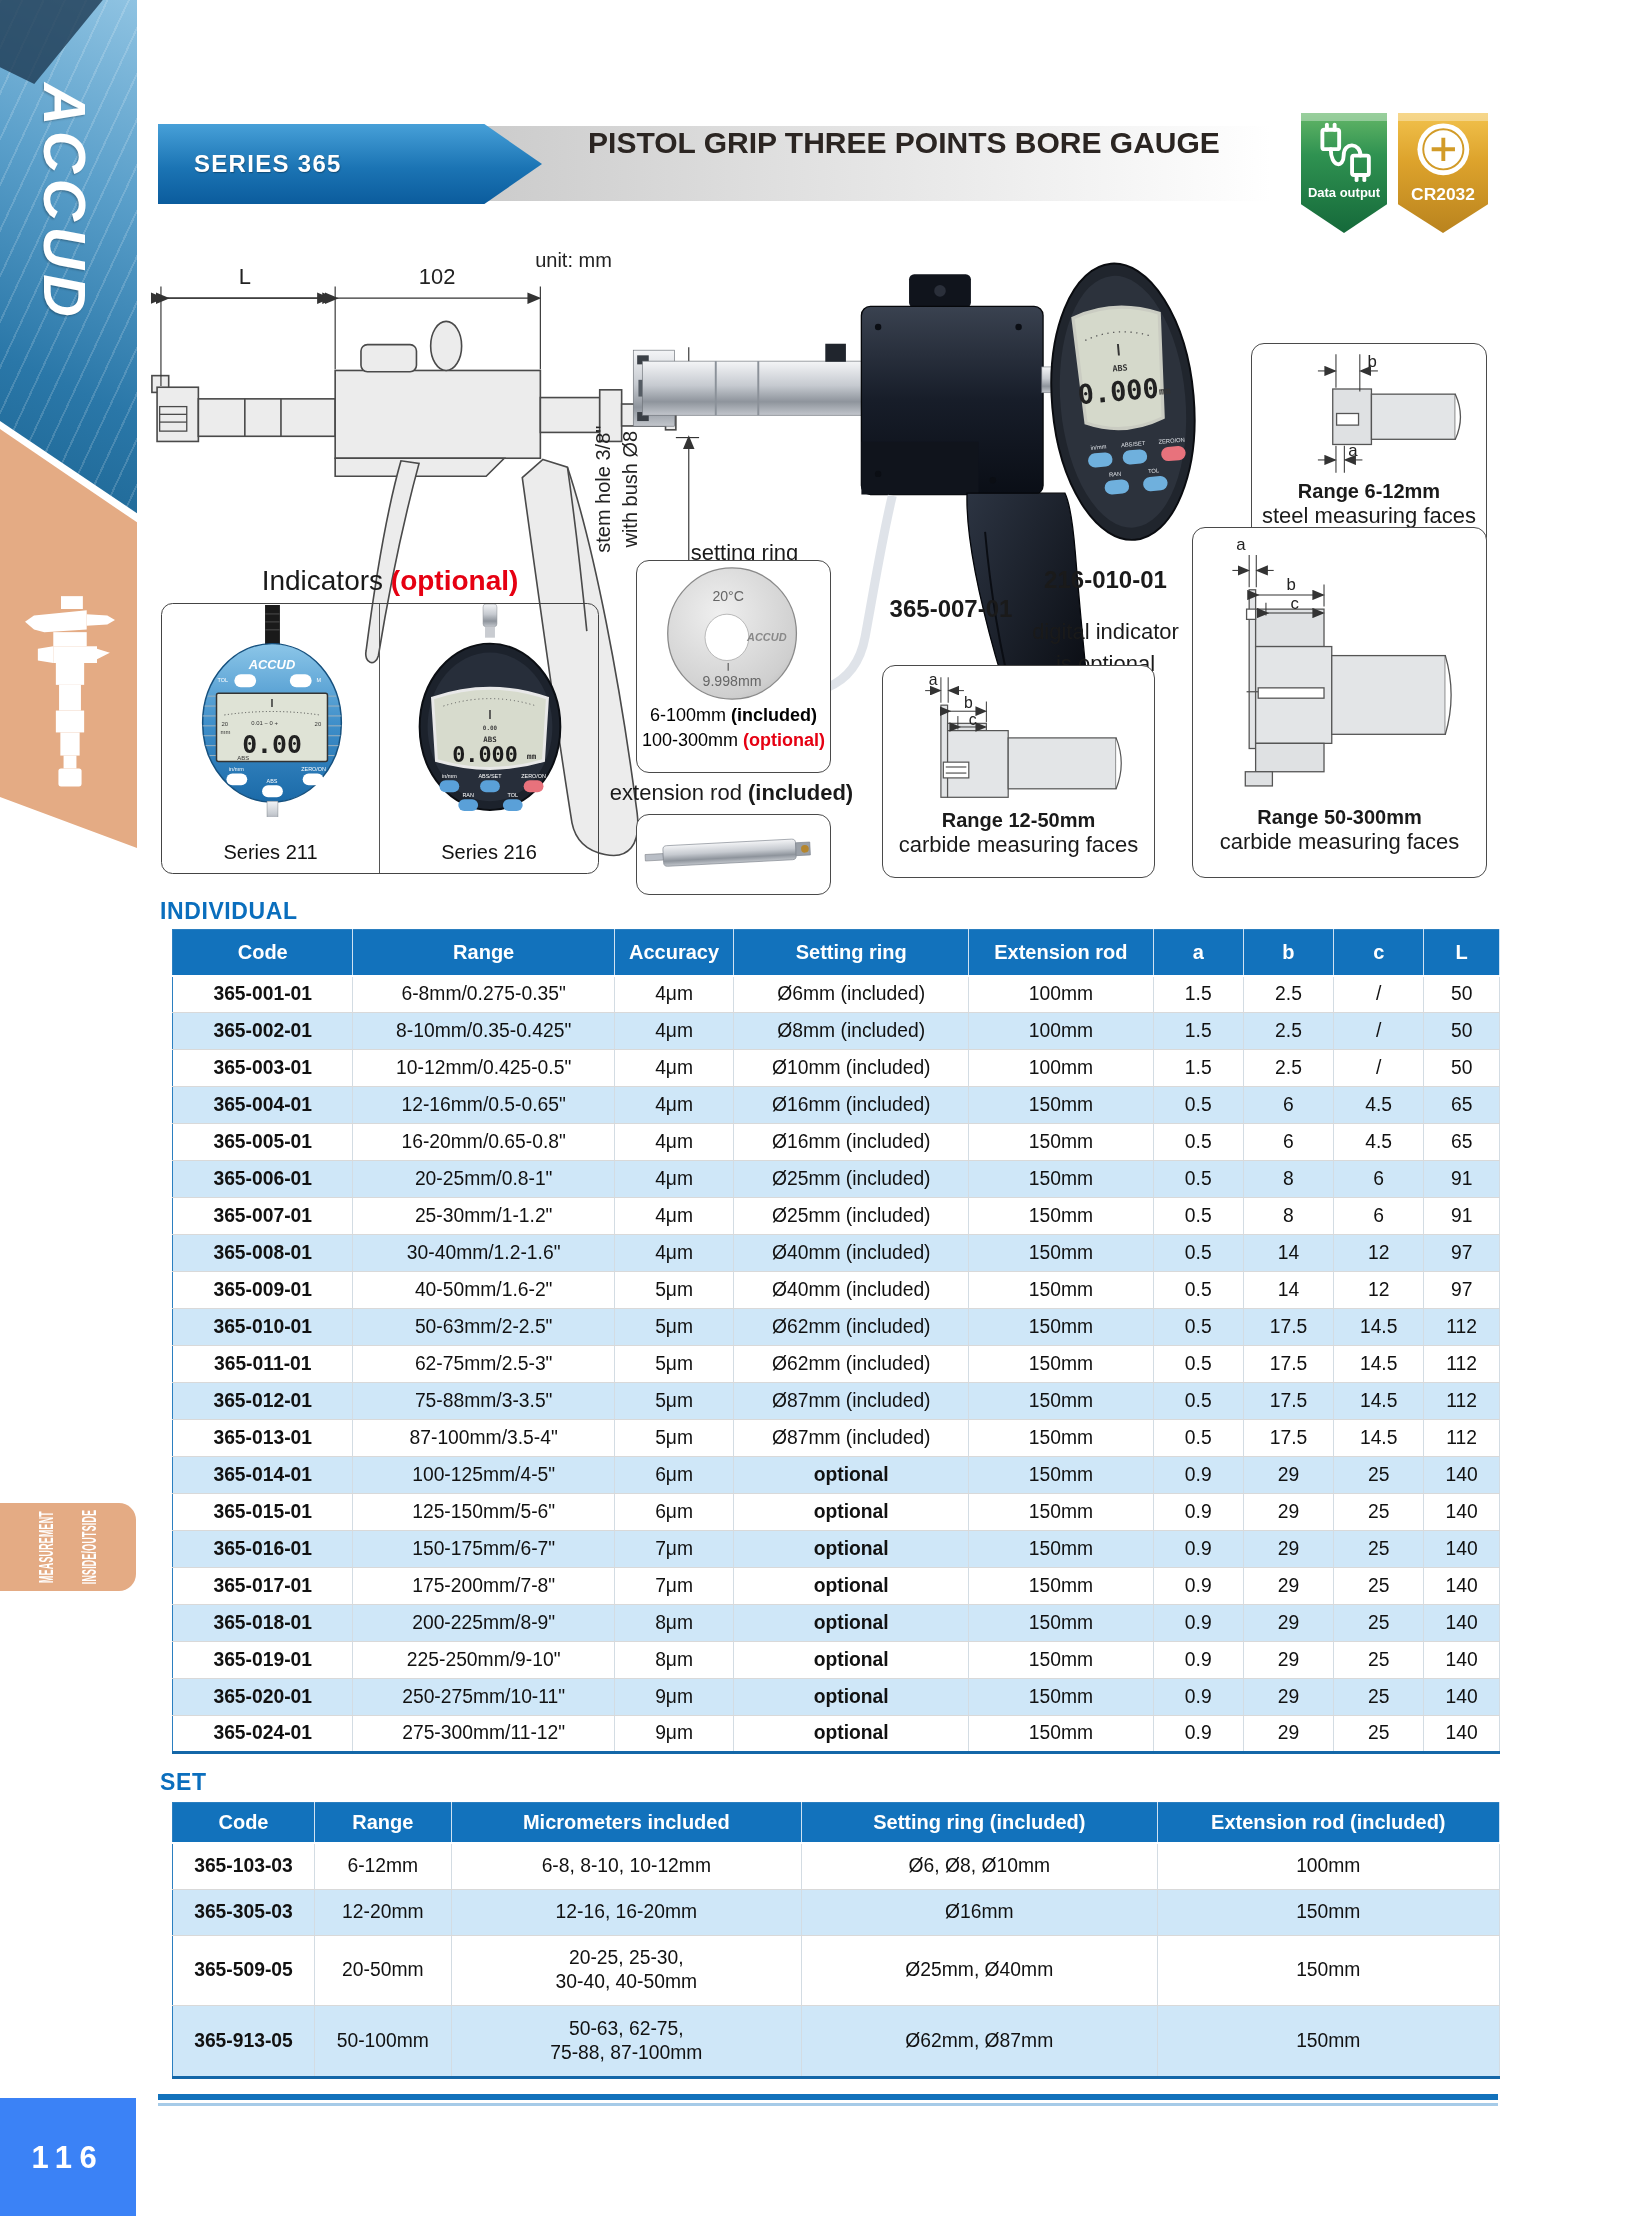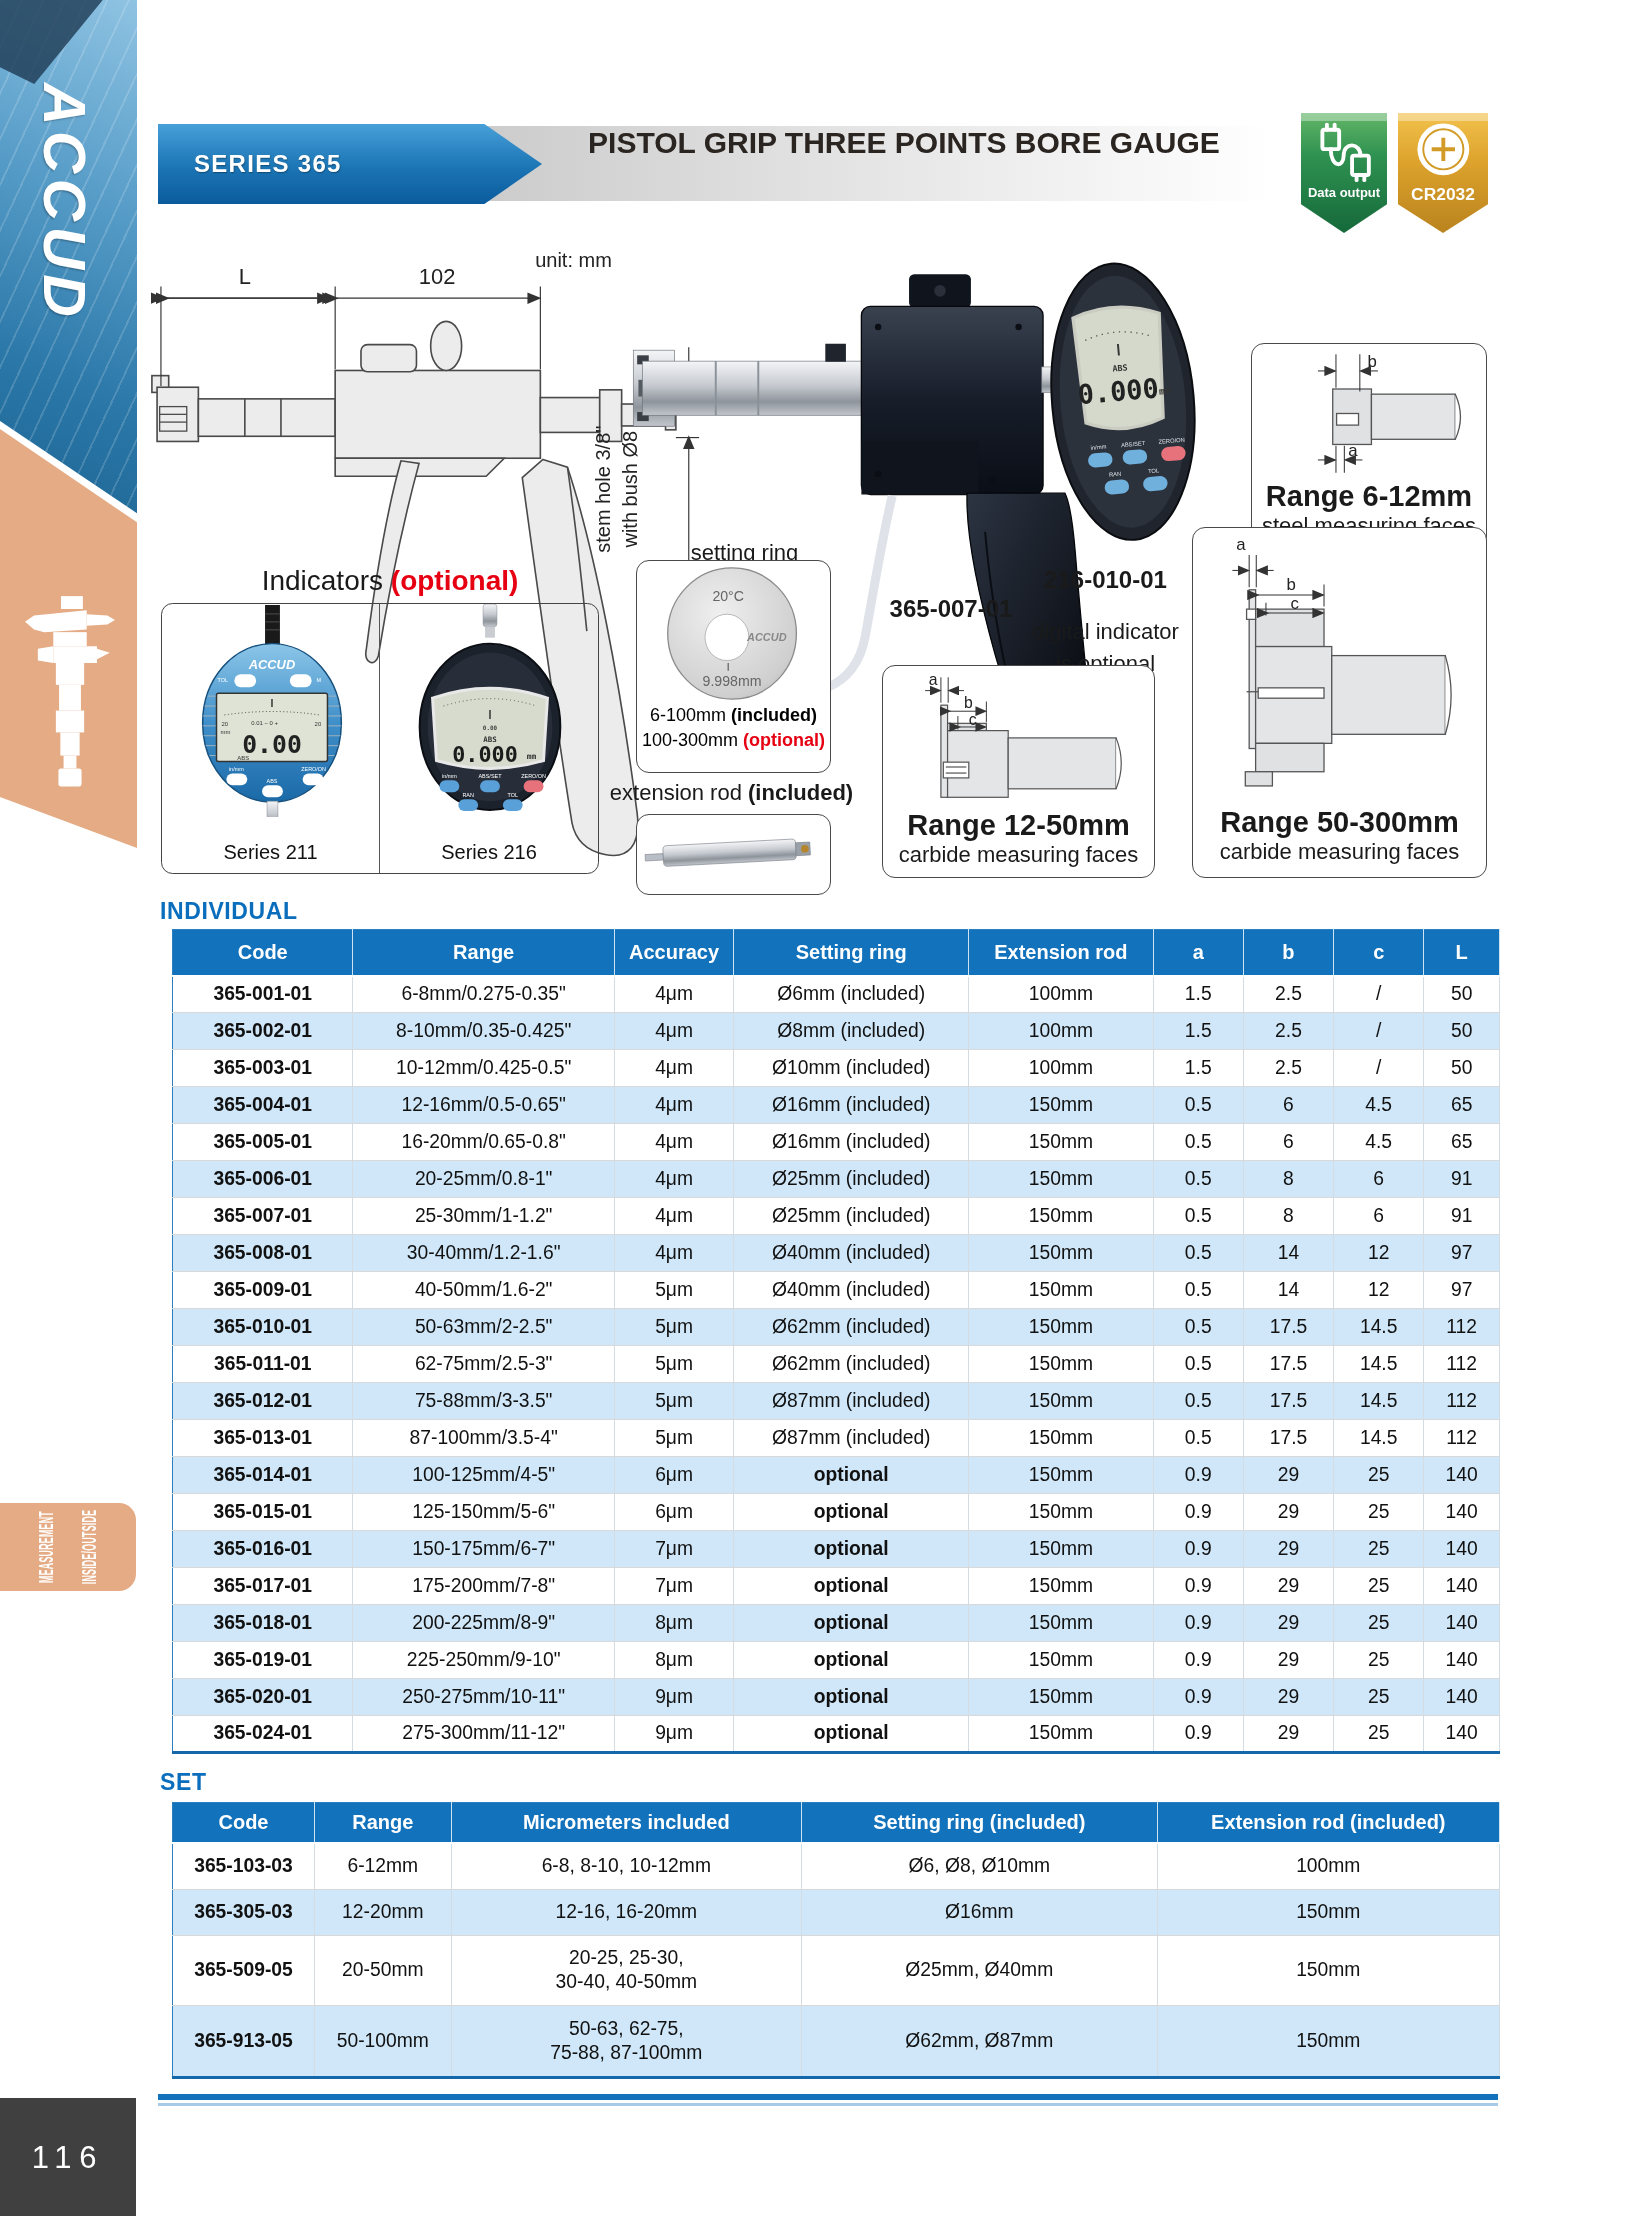--- a/index.html
+++ b/index.html
@@ -21,22 +21,22 @@
   .side-tan { position:absolute; left:0; top:0; width:137px; height:848px;
     background:#e4ab84; clip-path:polygon(0 50.6%,100% 61.6%,100% 100%,0 94%); }
   .side-gauge-icon { position:absolute; left:24.5px; top:596px; }
   .side-tab { position:absolute; left:0; top:1503px; width:136px; height:88px;
     background:#e4ab84; border-radius:0 17px 17px 0; }
   .side-tab span { position:absolute; top:50%; white-space:nowrap; color:#fff;
     font-weight:bold; font-size:20px; letter-spacing:0.6px;
     transform:translate(-50%,-50%) rotate(-90deg) scaleX(.44); }
   .tab-l1 { left:89px; } .tab-l2 { left:46px; }
   .page-num { position:absolute; left:0; top:2098px; width:136px; height:119px;
-    background:#404040; color:#fff; font-size:31px; letter-spacing:7.7px;
-    display:flex; align-items:center; justify-content:center; }
+    background:#3b82f6; color:#fff; font-size:31px; letter-spacing:7.7px;
+    display:flex; align-items:center; justify-content:center;font-weight:bold; }
 
   
   .hdr-gray { position:absolute; left:400px; top:126px; width:898px; height:75px;
     background:linear-gradient(90deg,#c6c6c6 0%,#dedede 40%,#f2f2f2 75%,#fff 97%);
     display:flex; justify-content:center; }
   .hdr-title { font-weight:bold; font-size:30px; color:#2b2522; letter-spacing:0; padding-left:110px; }
   .hdr-arrow { position:absolute; left:158px; top:124px; width:384px; height:80px;
     clip-path:polygon(0 0,85% 0,100% 50%,85% 100%,0 100%);
     background:linear-gradient(180deg,#47a0d8 0%,#1b74b4 55%,#0b5c9d 100%);
     display:flex; align-items:center; }
@@ -56,21 +56,21 @@
 
   
   .cap { position:absolute; text-align:center; color:#1a1a1a; }
   .lbl-34 { font-size:22px; } .bold { font-weight:bold; }
   .red { color:#e60012; font-weight:bold; }
   .code-lbl { font-weight:bold; font-size:24px; }
 
   
   .rbox { position:absolute; border:1.9px solid #4a4a4a; border-radius:13px; background:#fff;
     text-align:center; }
-  .rbox .rng { font-weight:bold; font-size:29px; color:#1a1a1a; }
+  .rbox .rng { font-weight:bold; font-size:20px; color:#1a1a1a; }
   .rbox .fcs { font-size:22px; color:#1a1a1a; }
   .ind-box { position:absolute; left:161px; top:603px; width:438px; height:271px;
     border:1.9px solid #444; border-radius:11.6px; display:flex; }
   .ind-half { position:relative; width:50%; height:100%; display:flex; flex-direction:column;
     align-items:center; }
   .ind-half.first { border-right:1.3px solid #555; }
   .ind-cap { position:absolute; bottom:9px; font-size:20px; color:#111; }
 
   
   .sec-lbl { position:absolute; font-weight:bold; font-size:23px; color:#0a6ebd; letter-spacing:0.6px; }

